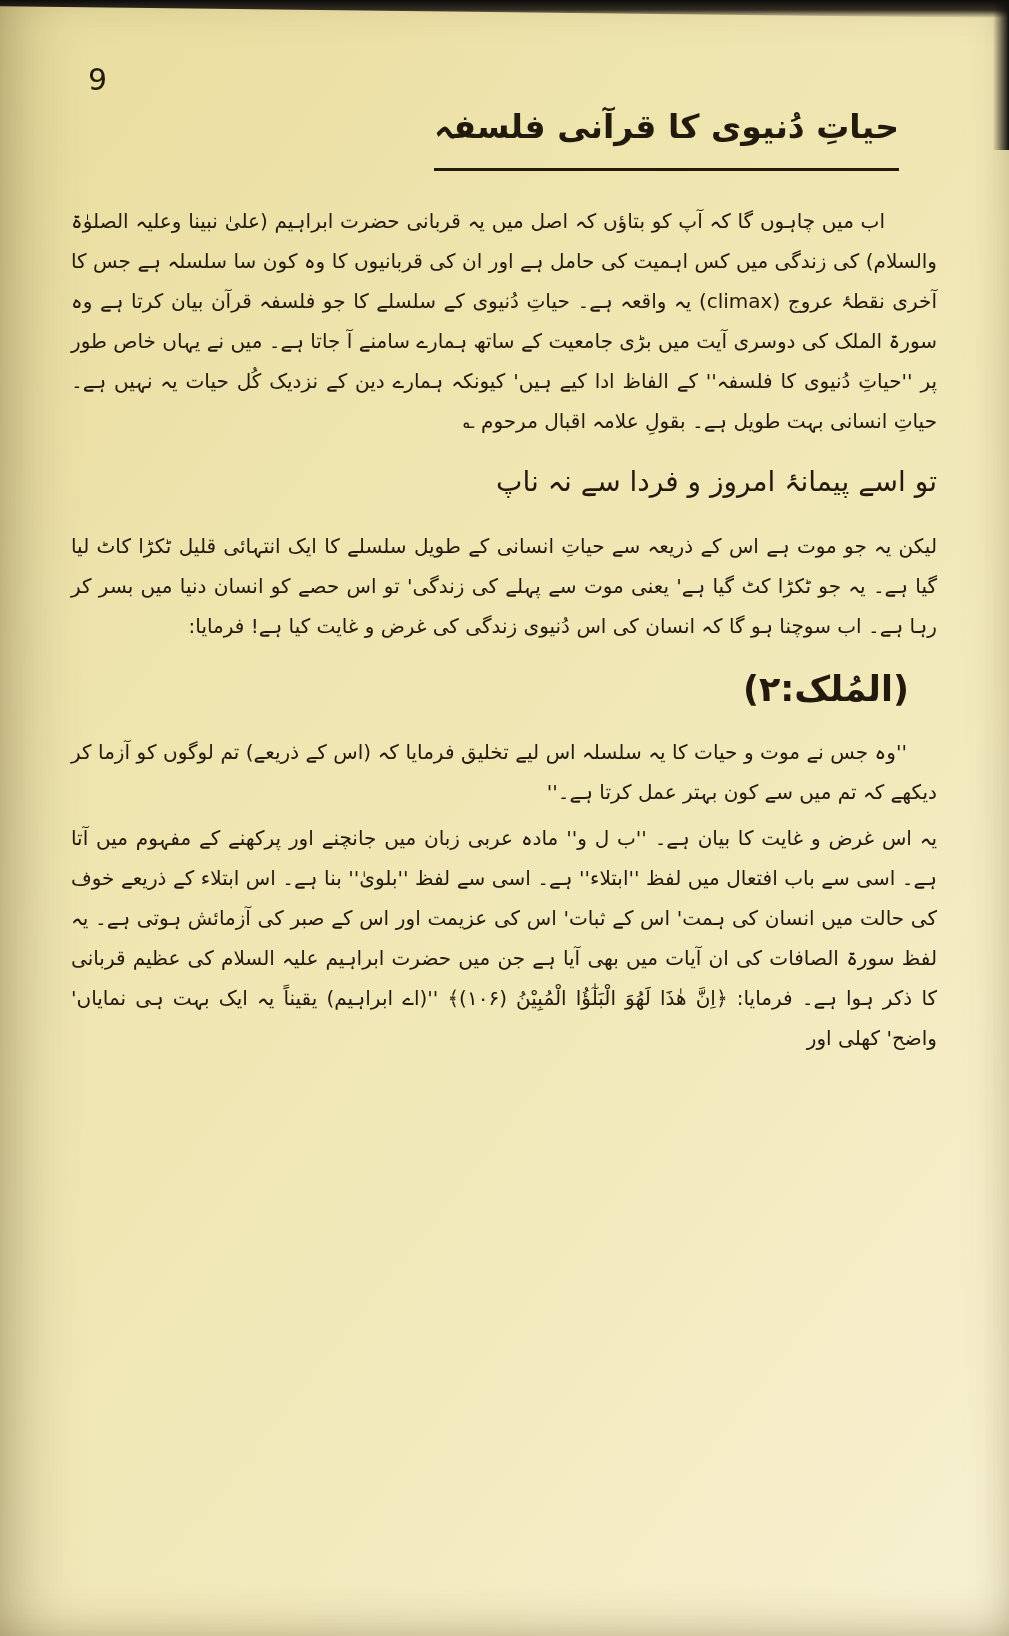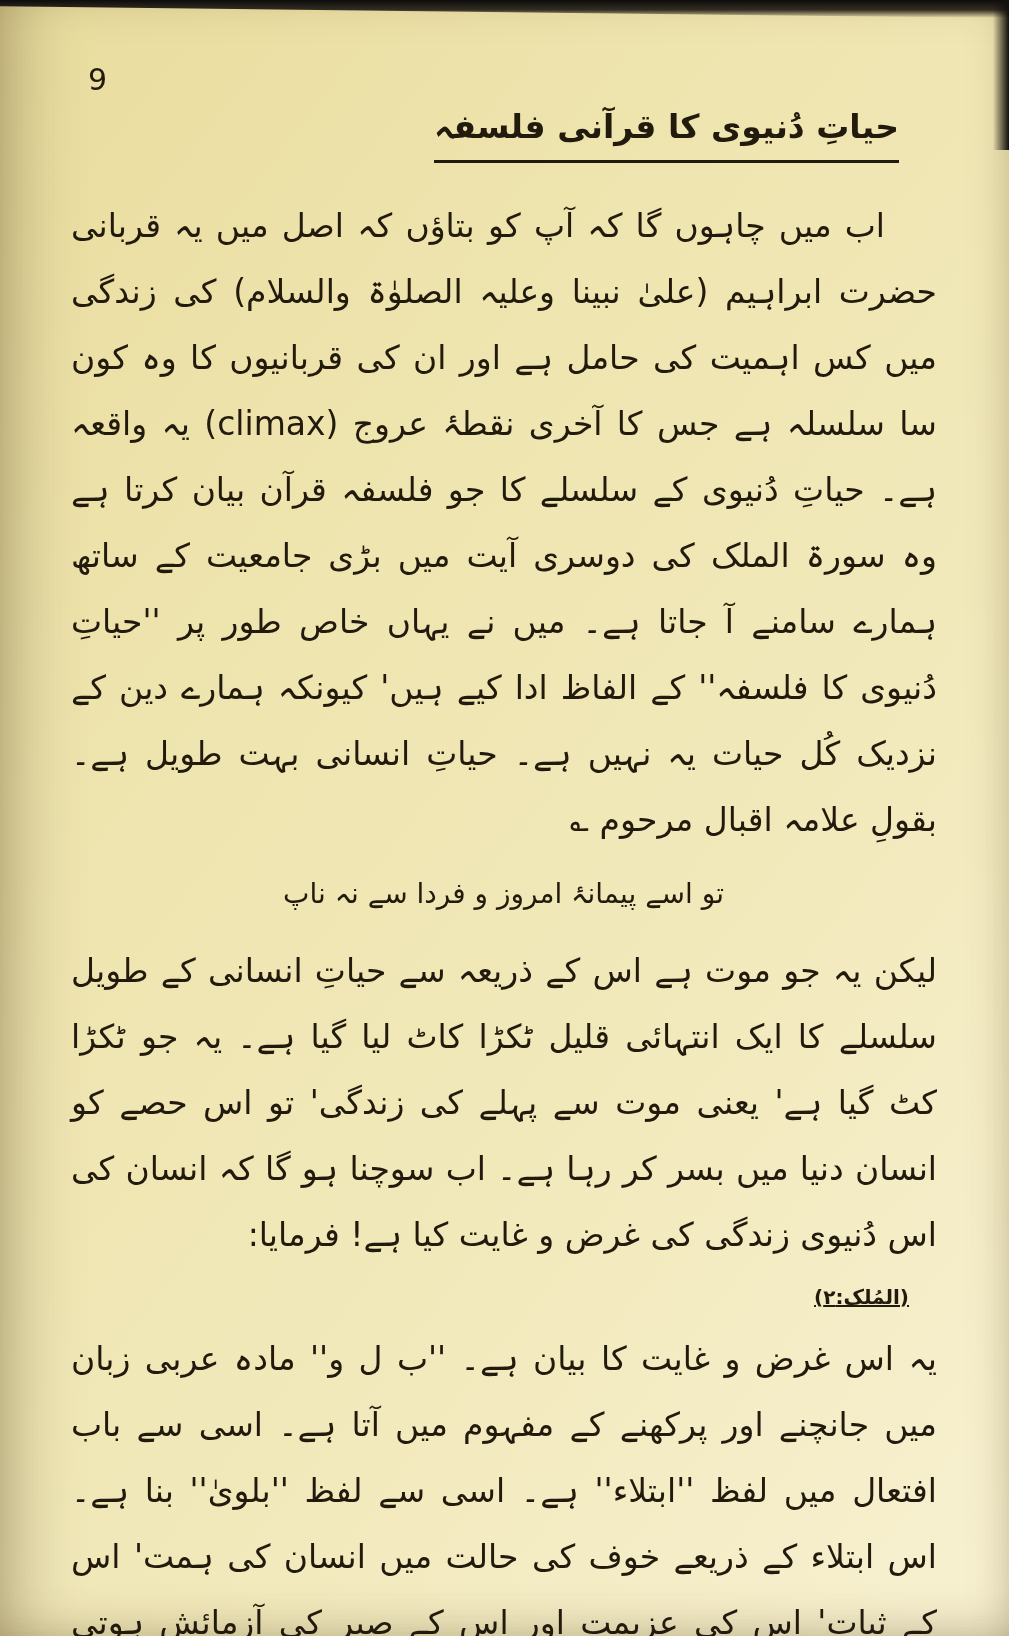--- a/index.html
+++ b/index.html
@@ -49,59 +49,57 @@
     top: 62px;
     left: 88px;
     font-size: 30px;
     letter-spacing: 1px;
     color: #221a0c;
     direction: ltr;
   }
   .heading {
     width: fit-content;
     margin: 46px 38px 30px auto;
-    padding-bottom: 10px;
+    padding-bottom: 18px;
     font-size: 33px;
     font-weight: bold;
     line-height: 1.4;
     border-bottom: 3px solid #221a0c;
   }
   .para {
     margin: 0 0 6px 1px;
-    font-size: 33px;
+    font-size: 20px;
     line-height: 2.0;
     text-align: justify;
     text-align-last: right;
   }
   .para.indent { text-indent: 52px; }
   .para.translation { text-indent: 30px; margin-top: 4px; }
   .couplet {
     margin: 14px auto 16px auto;
-    text-align: center;
   }
   .couplet-line {
     font-size: 28px;
     line-height: 1.95;
     white-space: nowrap;
   }
   .verse {
     display: flex;
     flex-direction: row;
     justify-content: space-between;
     align-items: baseline;
     gap: 18px;
     margin: 10px 28px 10px 50px;
     font-size: 29px;
     font-weight: bold;
     line-height: 1.9;
   }
   .verse-ref {
-    font-size: 20px;
+    font-size: 35px;
     white-space: nowrap;
-    text-decoration: underline;
   }
 </style>
 </head>
 <body>
 
 <div class="scan">
   <div class="edge-top"></div>
   <div class="edge-right"></div>
 
   <div class="page">
@@ -115,17 +113,18 @@
     <div class="couplet">
       <div class="couplet-line">تو اسے پیمانۂ امروز و فردا سے نہ ناپ</div>
     </div>
 
     <p class="para">لیکن یہ جو موت ہے اس کے ذریعہ سے حیاتِ انسانی کے طویل سلسلے کا ایک انتہائی قلیل ٹکڑا کاٹ لیا گیا ہے۔ یہ جو ٹکڑا کٹ گیا ہے' یعنی موت سے پہلے کی زندگی' تو اس حصے کو انسان دنیا میں بسر کر رہا ہے۔ اب سوچنا ہو گا کہ انسان کی اس دُنیوی زندگی کی غرض و غایت کیا ہے! فرمایا:</p>
 
     <div class="verse">
       <span class="verse-ref">(المُلک:۲)</span>
     </div>
 
+    <p class="para translation">''وہ جس نے موت و حیات کا یہ سلسلہ اس لیے تخلیق فرمایا کہ (اس کے ذریعے) تم لوگوں کو آزما کر دیکھے کہ تم میں سے کون بہتر عمل کرتا ہے۔''</p>
 
     <p class="para">یہ اس غرض و غایت کا بیان ہے۔ ''ب ل و'' مادہ عربی زبان میں جانچنے اور پرکھنے کے مفہوم میں آتا ہے۔ اسی سے باب افتعال میں لفظ ''ابتلاء'' ہے۔ اسی سے لفظ ''بلویٰ'' بنا ہے۔ اس ابتلاء کے ذریعے خوف کی حالت میں انسان کی ہمت' اس کے ثبات' اس کی عزیمت اور اس کے صبر کی آزمائش ہوتی ہے۔ یہ لفظ سورۃ الصافات کی ان آیات میں بھی آیا ہے جن میں حضرت ابراہیم علیہ السلام کی عظیم قربانی کا ذکر ہوا ہے۔ فرمایا: ﴿اِنَّ ھٰذَا لَھُوَ الْبَلٰٓؤُا الْمُبِیْنُ (۱۰۶)﴾ ''(اے ابراہیم) یقیناً یہ ایک بہت ہی نمایاں' واضح' کھلی اور</p>
 
   </div>
 </div>
 
 </body></html>

